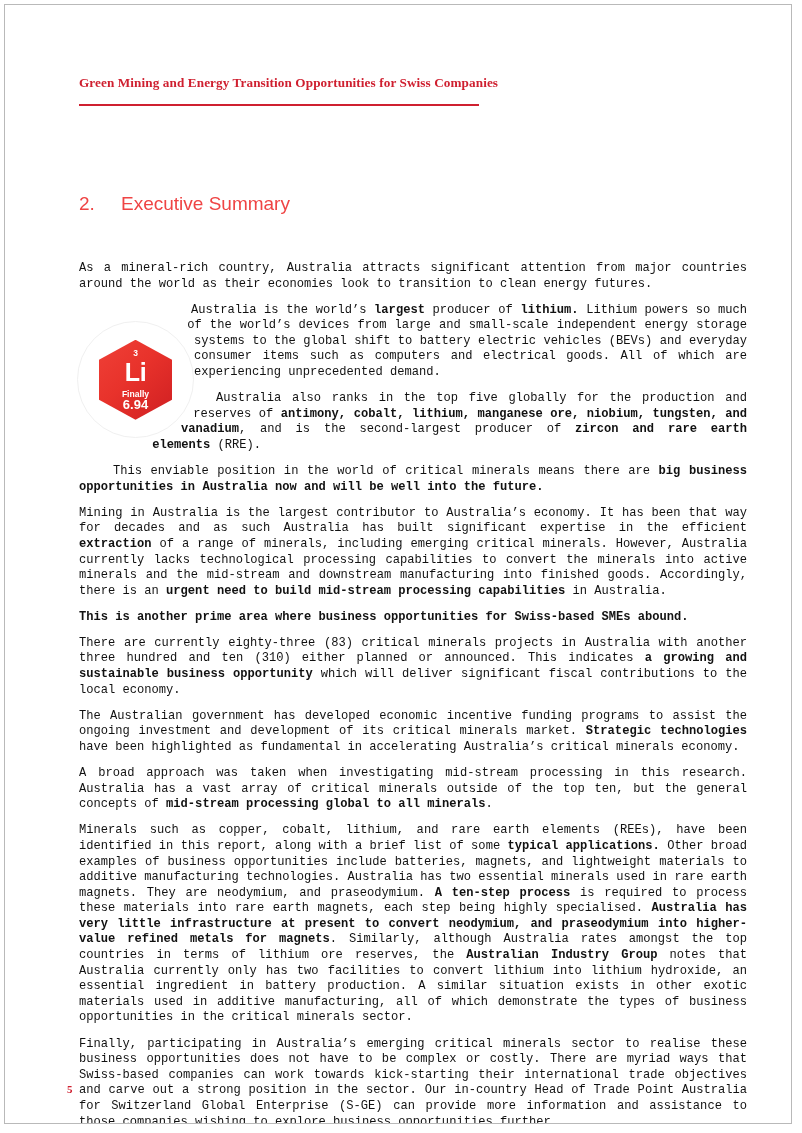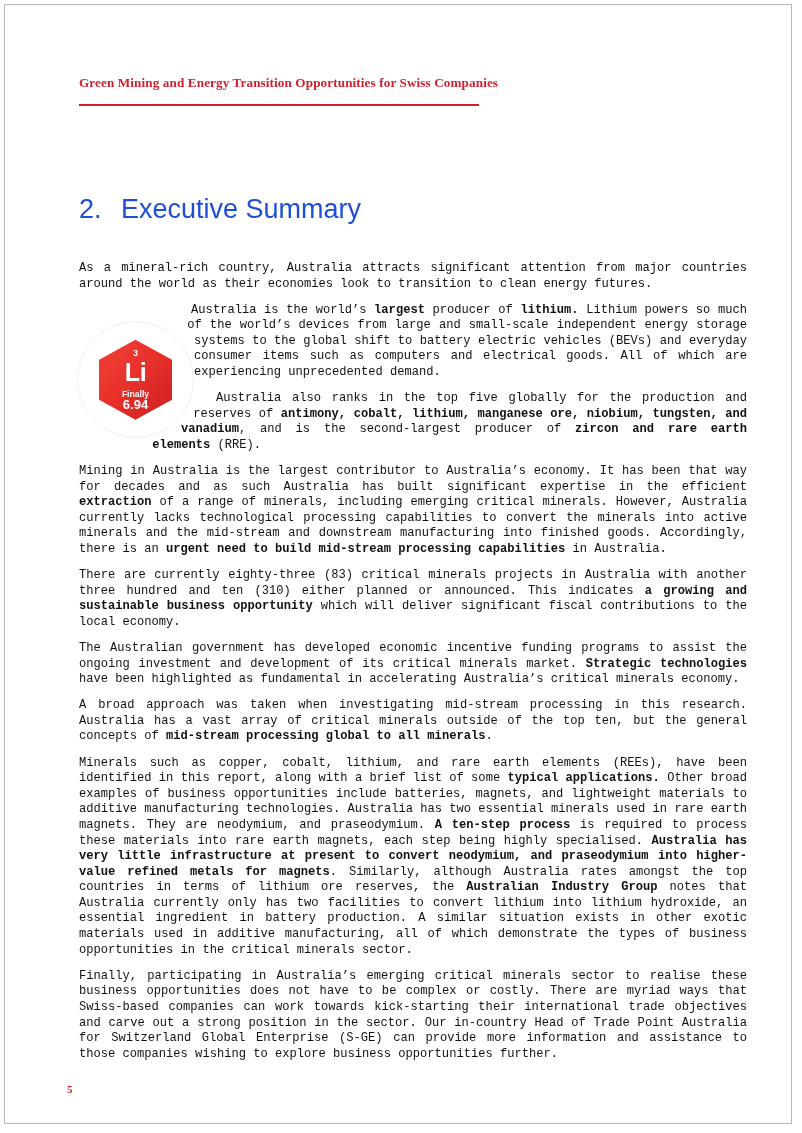--- a/index.html
+++ b/index.html
@@ -58,24 +58,24 @@
     width: 400px;
     height: 2.2px;
     background: #cf2030;
   }
 
   
   .section-heading {
     position: absolute;
     left: 4px;
     top: 170px;
-    color: #1d4ed8;
+    color: #ef4444;
     font-family: "Liberation Sans", sans-serif;
     font-weight: normal;
-    font-size: 27px;
+    font-size: 19px;
     line-height: 32px;
     white-space: nowrap;
   }
   .section-heading .num {
     display: inline-block;
     width: 42px;
   }
 
   
   .body {
@@ -213,23 +213,25 @@
           <div class="sym">Li</div>
           <div class="name">Finally</div>
           <div class="mass">6.94</div>
         </div>
       </div>
 
       <p class="wrap-para"><span>Australia is the world’s </span><b>largest</b><span> producer of </span><b>lithium.</b><span> Lithium powers so much of the world’s devices from large and small-scale independent energy storage systems to the global shift to battery electric vehicles (BEVs) and everyday consumer items such as computers and electrical goods. All of which are experiencing unprecedented demand.</span></p>
 
       <p class="wrap-para"><span>Australia also ranks in the top five globally for the production and reserves of </span><b>antimony, cobalt, lithium, manganese ore, niobium, tungsten, and vanadium</b><span>, and is the second-largest producer of </span><b>zircon and rare earth elements</b><span> (RRE).</span></p>
 
+      <p class="wrap-para tight"><span>This enviable position in the world of critical minerals means there are </span><b>big business opportunities in Australia now and will be well into the future.</b></p>
 
       <p><span>Mining in Australia is the largest contributor to Australia’s economy. It has been that way for decades and as such Australia has built significant expertise in the efficient </span><b>extraction</b><span> of a range of minerals, including emerging critical minerals. However, Australia currently lacks technological processing capabilities to convert the minerals into active minerals and the mid-stream and downstream manufacturing into finished goods. Accordingly, there is an </span><b>urgent need to build mid-stream processing capabilities</b><span> in Australia.</span></p>
 
+      <p><b>This is another prime area where business opportunities for Swiss-based SMEs abound.</b></p>
 
       <p><span>There are currently eighty-three (83) critical minerals projects in Australia with another three hundred and ten (310) either planned or announced. This indicates </span><b>a growing and sustainable business opportunity</b><span> which will deliver significant fiscal contributions to the local economy.</span></p>
 
       <p><span>The Australian government has developed economic incentive funding programs to assist the ongoing investment and development of its critical minerals market. </span><b>Strategic technologies</b><span> have been highlighted as fundamental in accelerating Australia’s critical minerals economy.</span></p>
 
       <p><span>A broad approach was taken when investigating mid-stream processing in this research. Australia has a vast array of critical minerals outside of the top ten, but the general concepts of </span><b>mid-stream processing global to all minerals</b><span>.</span></p>
 
       <p><span>Minerals such as copper, cobalt, lithium, and rare earth elements (REEs), have been identified in this report, along with a brief list of some </span><b>typical applications.</b><span> Other broad examples of business opportunities include batteries, magnets, and lightweight materials to additive manufacturing technologies. Australia has two essential minerals used in rare earth magnets. They are neodymium, and praseodymium. </span><b>A ten-step process</b><span> is required to process these materials into rare earth magnets, each step being highly specialised. </span><b>Australia has very little infrastructure at present to convert neodymium, and praseodymium into higher-value refined metals for magnets</b><span>. Similarly, although Australia rates amongst the top countries in terms of lithium ore reserves, the </span><b>Australian Industry Group</b><span> notes that Australia currently only has two facilities to convert lithium into lithium hydroxide, an essential ingredient in battery production. A similar situation exists in other exotic materials used in additive manufacturing, all of which demonstrate the types of business opportunities in the critical minerals sector.</span></p>
 
       <p><span>Finally, participating in Australia’s emerging critical minerals sector to realise these business opportunities does not have to be complex or costly. There are myriad ways that Swiss-based companies can work towards kick-starting their international trade objectives and carve out a strong position in the sector. Our in-country Head of Trade Point Australia for Switzerland Global Enterprise (S-GE) can provide more information and assistance to those companies wishing to explore business opportunities further.</span></p>

